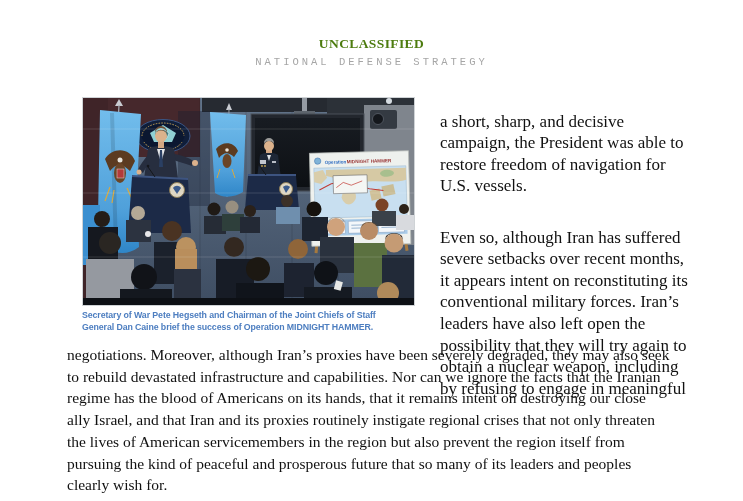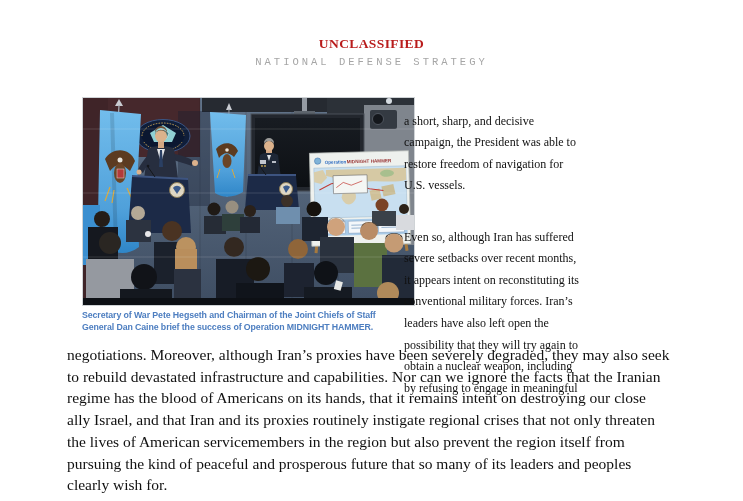--- a/index.html
+++ b/index.html
@@ -1,28 +1,28 @@
 <!DOCTYPE html>
 <html><head>
 <meta charset="utf-8">
 <style>
   html,body{margin:0;padding:0;background:#ffffff;}
   .page{position:relative;width:743px;height:501px;background:#ffffff;overflow:hidden;
         font-family:"Liberation Serif","DejaVu Serif",serif;color:#111;}
   .classification{position:absolute;top:36px;left:0;width:743px;text-align:center;
-        font-weight:bold;font-size:13.5px;letter-spacing:.4px;color:#b91c1c;}
+        font-weight:bold;font-size:13.5px;letter-spacing:.4px;color:#4d7c0f;}
   .doc-title{position:absolute;top:56px;left:0;width:743px;text-align:center;
         font-size:10.5px;letter-spacing:3px;color:#a6a6a6;font-family:Liberation Mono, monospace;}
   .photo{position:absolute;left:82px;top:97px;width:333px;height:209px;}
   .caption{position:absolute;left:82px;top:309px;width:342px;
         font-family:"Liberation Sans","DejaVu Sans",sans-serif;
         font-weight:bold;font-size:8.8px;line-height:12px;letter-spacing:-.1px;
         color:#4d7ec0;white-space:pre-line;}
-  .right-col{position:absolute;left:404px;top:89px;width:302px;
-        font-size:12px;line-height:21.6px;white-space:pre-line;}
+  .right-col{position:absolute;left:440px;top:89px;width:302px;
+        font-size:17px;line-height:21.6px;white-space:pre-line;}
   .right-col .para{margin:0;}
   .right-col .para + .para{margin-top:8px;}
   .full-width{position:absolute;left:67px;top:344px;width:658px;
         font-size:15.5px;line-height:21.7px;white-space:pre-line;}
   svg text{font-family:"Liberation Sans","DejaVu Sans",sans-serif;}
 </style>
 </head>
 <body>
 
 <div class="page">

